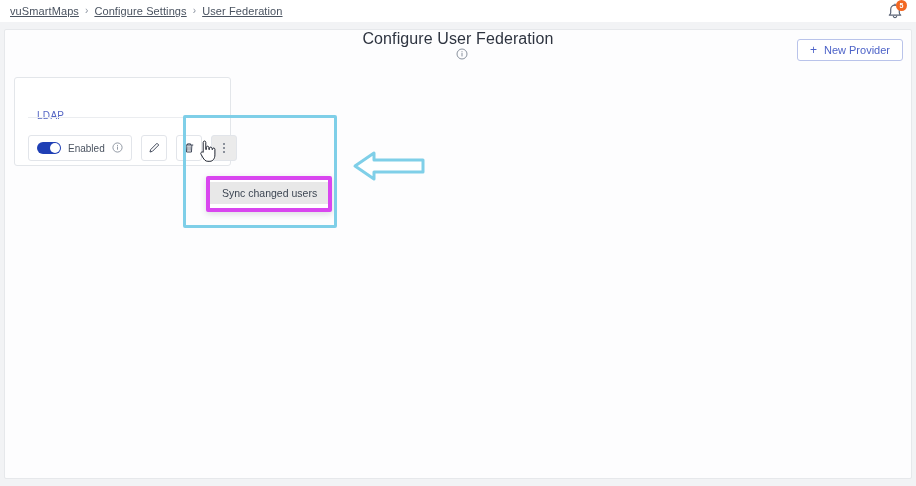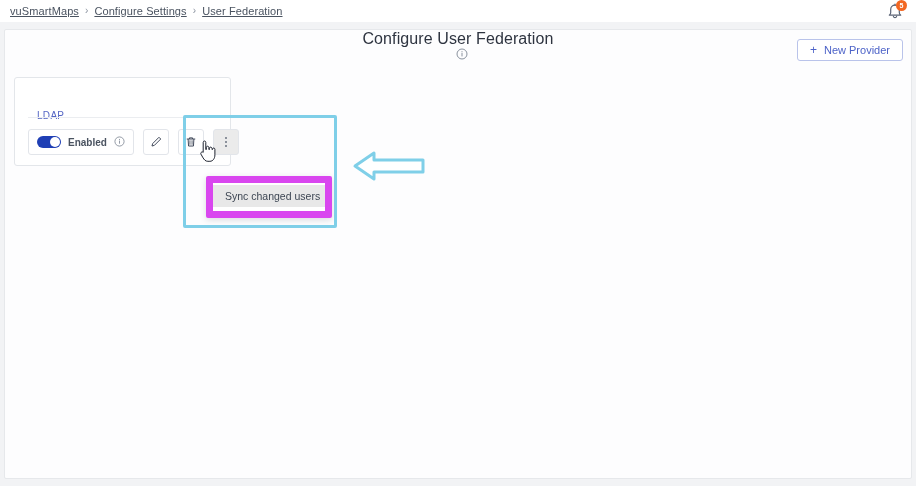--- a/index.html
+++ b/index.html
@@ -153,25 +153,24 @@
     position: absolute;
     left: 13px;
     top: 39px;
     width: 190px;
     height: 1px;
     background: #ebedf0;
   }
   .card-actions {
     position: absolute;
     left: 13px;
-    top: 51px;
+    top: 57px;
     display: flex;
     align-items: center;
     gap: 9px;
-    font-weight: bold;
   }
   .act-box {
     height: 26px;
     border: 1px solid #e2e5ea;
     border-radius: 3px;
     background: #ffffff;
     display: inline-flex;
     align-items: center;
     justify-content: center;
     box-sizing: border-box;
@@ -227,21 +226,21 @@
     display: block;
   }
 
   
   .dropdown {
     position: absolute;
     left: 201px;
     top: 146px;
     width: 126px;
     background: #ffffff;
-    border: 7px solid #d946ef;
+    border: 4px solid #d946ef;
     border-radius: 2px;
     box-shadow: 0 2px 6px rgba(40,50,70,.16);
     padding: 2px 0 4px 0;
     box-sizing: border-box;
     z-index: 5;
   }
   .menu-item {
     height: 22px;
     display: flex;
     align-items: center;

